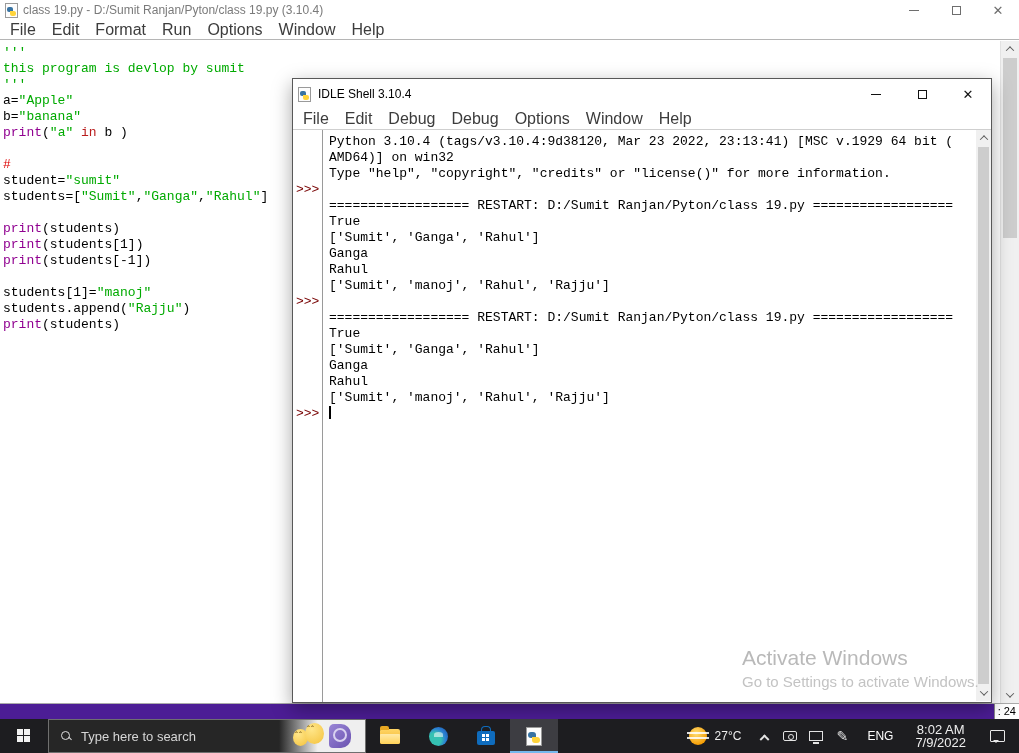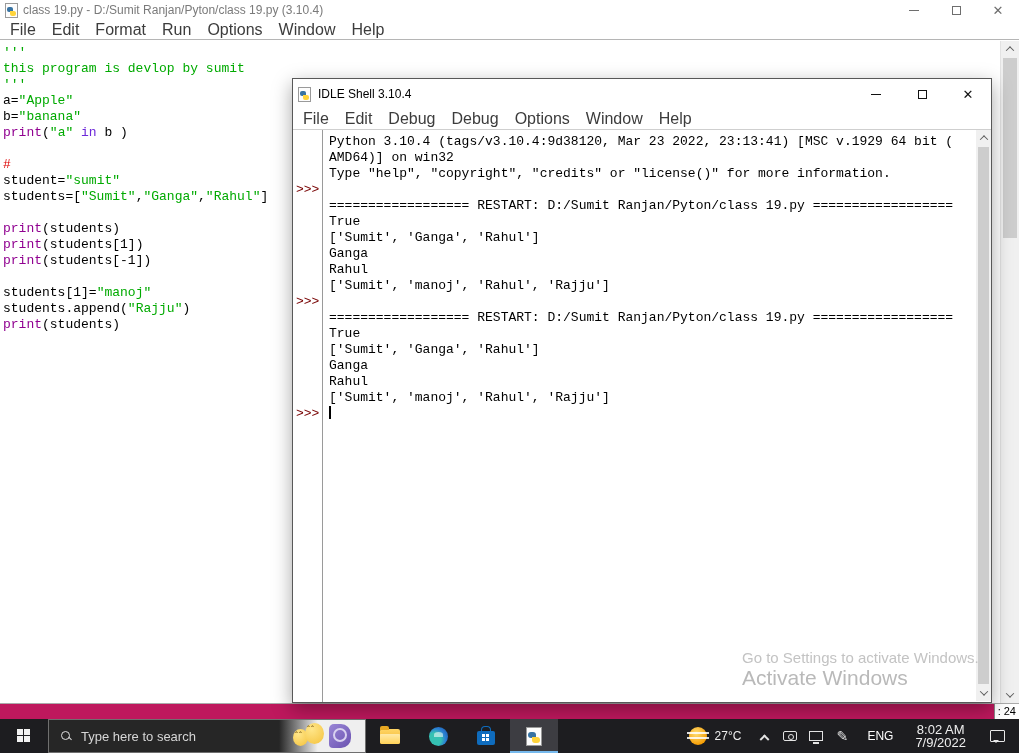--- a/index.html
+++ b/index.html
@@ -33,41 +33,41 @@
   .pyicon::after  { content:""; position:absolute; left:4px; top:7px; width:6px; height:5px;
                     background:#ffd43b; border-radius:0 2px 2px 2px; }
 
   
   #editor-code { position:absolute; left:0; top:41px; right:19px; bottom:16px;
                  font-family:"Liberation Mono", monospace; font-size:13px; line-height:16px;
                  padding:4px 0 0 3px; white-space:pre; overflow:hidden; }
   .cline { height:16px; }
   .c-def { color:#000; }
   .c-str { color:#00aa00; }
-  .c-kw  { color:#6d28d9;text-align:center; }
+  .c-kw  { color:#b91c1c;text-align:center; }
   .c-bi  { color:#900090; }
   .c-com { color:#dd0000; }
 
   
   .vscroll { position:absolute; background:#f0f0f0; }
   #editor-scrollbar { right:0; top:41px; bottom:16px; width:19px; border-left:1px solid #e2e2e2; }
   #shell-scrollbar { right:0; top:51px; bottom:1px; width:15px; }
   .sb-arrow { position:absolute; left:0; right:0; height:16px; display:flex;
               align-items:center; justify-content:center; }
   .sb-up { top:0; } .sb-down { bottom:0; }
   .chev { width:6px; height:6px; border:solid #5d5d5d; border-width:0 1.5px 1.5px 0; }
   .chev.up { transform:rotate(225deg) translate(-1px,-1px); }
   .chev.down { transform:rotate(45deg) translate(-1px,-1px); }
   .sb-thumb { position:absolute; left:2px; right:2px; background:#cdcdcd; }
   #editor-thumb { top:17px; height:180px; }
   #shell-thumb { top:17px; bottom:17px; }
 
   
   #editor-statusbar { position:absolute; left:0; right:0; bottom:0; height:16px;
-                      background:#be185d; border-top:1px solid #aaa; }
+                      background:#4c1d95; border-top:1px solid #aaa; }
   #status-right { position:absolute; right:0; top:0; bottom:0; background:#fff;
                   border-left:1px solid #8a8a8a; font-size:11px; color:#000;
                   padding:1px 3px 0 3px; font-family:"Liberation Sans",sans-serif; }
 
   
   #shell-window { position:absolute; left:292px; top:78px; width:700px; height:625px;
                   background:#fff; border:1px solid #585858;
                   box-shadow:0 6px 18px rgba(0,0,0,.35); }
   #shell-titlebar { height:30px; }
   #shell-title { font-size:12px; color:#000; margin-left:7px; flex:1; }
@@ -268,22 +268,22 @@
         <span class="chev up"></span>
       </span>
     <span id="shell-thumb" class="sb-thumb"></span>
     <span class="sb-arrow sb-down">
         <span class="chev down"></span>
       </span>
   </div>
 </div>
 
 <div id="watermark">
+  <div id="watermark-line1">Activate Windows</div>
   <div id="watermark-line2">Go to Settings to activate Windows.</div>
-  <div id="watermark-line1">Activate Windows</div>
 </div>
 
 <div id="taskbar">
   <div id="start-button" class="tb-tile">
     <span class="winlogo"></span>
   </div>
   <div id="search-box">
     <span class="mag"></span>
     <span id="search-placeholder">Type here to search</span>
     <span id="search-illustration">

